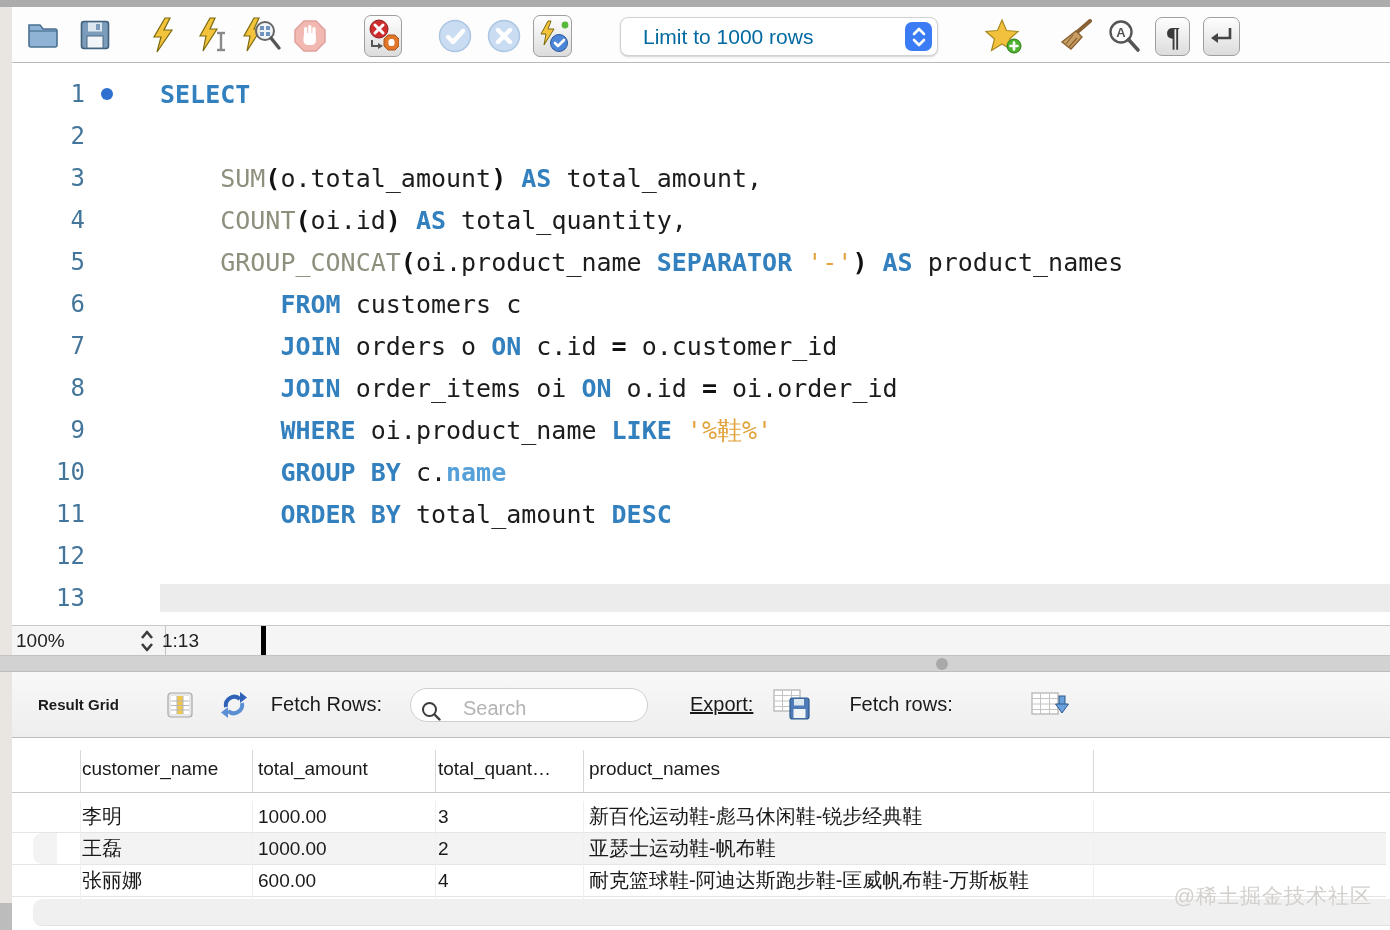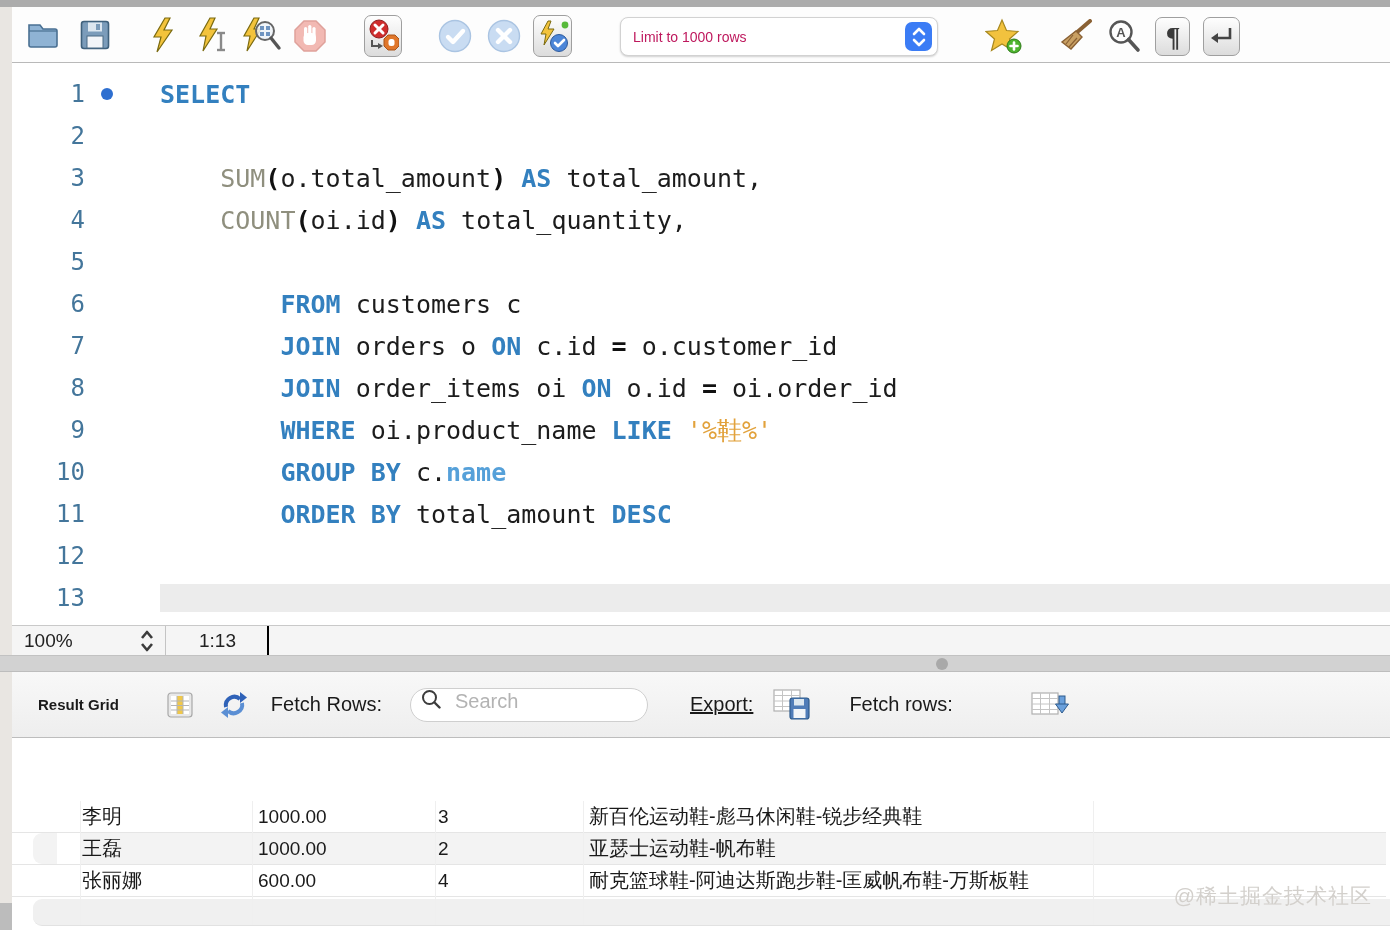--- a/index.html
+++ b/index.html
@@ -10,21 +10,21 @@
   .left-strip{position:absolute;top:7px;left:0;width:12px;bottom:0;background:#e9e6e2;}
   .left-strip-thumb{position:absolute;left:0;width:12px;top:903px;height:27px;background:#bcbcbc;}
   
   .toolbar{position:absolute;top:7px;left:12px;right:0;height:55px;background:#fdfdfd;
            border-bottom:1px solid #b9b9b9;}
   .tb{position:absolute;display:flex;align-items:center;justify-content:center;}
   .tb-btn{border:1px solid #9f9f9f;border-radius:7px;background:linear-gradient(#fefefe,#dcdcdc);}
   .dropdown{position:absolute;left:608px;top:10px;width:316px;height:37px;background:#fff;
             border:1px solid #d2d2d2;border-radius:8px;box-shadow:0 1px 2px rgba(0,0,0,.18);
             display:flex;align-items:center;}
-  .dropdown-label{font-size:14px;color:#be185d;padding-left:12px;flex:1;}
+  .dropdown-label{font-size:21px;color:#0369a1;padding-left:22px;flex:1;}
   .stepper{width:27px;height:29px;background:#3b7cf5;border-radius:7px;margin-right:5px;
            display:flex;align-items:center;justify-content:center;}
   
   .editor{position:absolute;top:63px;left:12px;right:0;height:562px;background:#fff;padding-top:10px;box-sizing:border-box;}
   .ed-line{position:relative;height:42px;display:flex;align-items:center;}
   .ed-num{width:73px;text-align:right;color:#44769b;font:24px "DejaVu Sans Mono",monospace;flex:none;}
   .ed-marker{width:75px;height:100%;position:relative;flex:none;}
   .ed-dot{position:absolute;left:16px;top:50%;margin-top:-6px;width:12px;height:12px;border-radius:50%;
           background:#2e6fd0;}
   .ed-code{font:25px "DejaVu Sans Mono",monospace;white-space:pre;color:#1c1c1c;position:relative;z-index:1;text-align:center;}
@@ -32,34 +32,34 @@
   .tk-kw2{color:#55a0d9;font-weight:bold;}
   .tk-fn{color:#8f8f7e;}
   .tk-str,.tk-num{color:#e2a23c;}
   .tk-pb{color:#111;font-weight:bold;}
   .ed-hl{position:absolute;left:148px;right:0;top:7px;bottom:7px;background:#ececec;}
   
   .statusbar{position:absolute;top:625px;left:12px;right:0;height:30px;background:#f5f5f5;
              border-top:1px solid #c9c9c9;font-size:19px;color:#222;box-sizing:border-box;}
   .sb-zoom{position:absolute;left:0;top:0;bottom:0;width:153px;border-right:1px solid #c4c4c4;
            display:flex;align-items:center;}
-  .sb-zoom span{padding-left:12px;flex:1;}
-  .sb-pos{position:absolute;left:156px;top:0;bottom:0;width:99px;border-right:2px solid #000000;
-          display:flex;align-items:center;justify-content:center;}
+  .sb-zoom span{padding-left:4px;flex:1;}
+  .sb-pos{position:absolute;left:150px;top:0;bottom:0;width:99px;border-right:5px solid #000000;
+          display:flex;align-items:center;}
   
   .splitter{position:absolute;top:655px;left:0;right:0;height:17px;background:#d2d2d2;
             border-top:1px solid #c2c2c2;border-bottom:1px solid #bdbdbd;box-sizing:border-box;}
   .splitter-handle{position:absolute;left:936px;top:2px;width:12px;height:12px;border-radius:50%;background:#a9a9a9;}
   
   .rg-toolbar{position:absolute;top:672px;left:12px;right:0;height:66px;
               background:linear-gradient(#f8f8f8,#eeeeee);border-bottom:1px solid #bdbdbd;
               display:flex;align-items:center;font-size:20px;color:#1a1a1a;box-sizing:border-box;}
   .rg-title{font-weight:bold;margin-left:26px;font-size:15px;}
-  .search-box{display:flex;align-items:flex-start;width:238px;height:34px;background:#fff;
-              border:1px solid #cfcfcf;border-radius:17px;padding:0 10px;gap:12px;margin-left:28px;box-sizing:border-box;}
+  .search-box{display:flex;align-items:flex-end;width:238px;height:34px;background:#fff;
+              border:1px solid #cfcfcf;border-radius:17px;padding:0 10px;gap:20px;margin-left:28px;box-sizing:border-box;}
   .search-box input{border:none;outline:none;flex:1;font-size:20px;font-family:"Liberation Sans",sans-serif;
                     color:#333;background:transparent;min-width:0;}
   .search-box input::placeholder{color:#b3b3b3;}
   
   .grid-area{position:absolute;top:738px;left:12px;right:0;bottom:0;background:#fff;}
   .g-header{position:absolute;top:7px;left:0;right:0;height:48px;background:#fff;border-bottom:1px solid #c9c9c9;box-sizing:border-box;}
   .g-hcell{position:absolute;top:0;height:47px;display:flex;align-items:center;font-size:19px;color:#1b1b1b;}
   .g-vline{position:absolute;top:5px;bottom:0;width:1px;background:#d8d8d8;}
   .g-body-vline{position:absolute;width:1px;background:#efefef;top:63px;height:124px;}
   .g-rows{position:absolute;top:63px;left:0;right:4px;}
@@ -239,20 +239,21 @@
           <span class="ed-code" style="padding-left: 4ch;"><span class="tk-fn">SUM</span><span class="tk-pb">(</span><span class="tk-pl">o.total_amount</span><span class="tk-pb">)</span><span class="tk-pl"> </span><span class="tk-kw">AS</span><span class="tk-pl"> total_amount,</span></span>
         </div>
         <div class="ed-line">
           <span class="ed-num">4</span>
           <span class="ed-marker"></span>
           <span class="ed-code" style="padding-left: 4ch;"><span class="tk-fn">COUNT</span><span class="tk-pb">(</span><span class="tk-pl">oi.id</span><span class="tk-pb">)</span><span class="tk-pl"> </span><span class="tk-kw">AS</span><span class="tk-pl"> total_quantity,</span></span>
         </div>
         <div class="ed-line">
           <span class="ed-num">5</span>
           <span class="ed-marker"></span>
+          <span class="ed-code" style="padding-left: 4ch;"><span class="tk-fn">GROUP_CONCAT</span><span class="tk-pb">(</span><span class="tk-pl">oi.product_name </span><span class="tk-kw">SEPARATOR</span><span class="tk-pl"> </span><span class="tk-str">'-'</span><span class="tk-pb">)</span><span class="tk-pl"> </span><span class="tk-kw">AS</span><span class="tk-pl"> product_names</span></span>
         </div>
         <div class="ed-line">
           <span class="ed-num">6</span>
           <span class="ed-marker"></span>
           <span class="ed-code" style="padding-left: 8ch;"><span class="tk-kw">FROM</span><span class="tk-pl"> customers c</span></span>
         </div>
         <div class="ed-line">
           <span class="ed-num">7</span>
           <span class="ed-marker"></span>
           <span class="ed-code" style="padding-left: 8ch;"><span class="tk-kw">JOIN</span><span class="tk-pl"> orders o </span><span class="tk-kw">ON</span><span class="tk-pl"> c.id </span><span class="tk-pb">=</span><span class="tk-pl"> o.customer_id</span></span>
@@ -368,20 +369,31 @@
           </g>
         <g>
           <rect x="28" y="6" width="6" height="9" fill="#6aa0dc" stroke="#2d5a8c" stroke-width="1"></rect>
           <polygon points="24.5,14 37.5,14 31,23" fill="#6aa0dc" stroke="#2d5a8c" stroke-width="1"></polygon>
         </g>
       </svg>
     </div>
   </div>
 
   <div class="grid-area">
+    <div class="g-header" id="g-header">
+        <div class="g-vline" style="left: 68px;"></div>
+        <div class="g-vline" style="left: 240px;"></div>
+        <div class="g-vline" style="left: 423px;"></div>
+        <div class="g-vline" style="left: 571px;"></div>
+        <div class="g-vline" style="left: 1081px;"></div>
+        <div class="g-hcell" style="left: 70px;">customer_name</div>
+        <div class="g-hcell" style="left: 246px;">total_amount</div>
+        <div class="g-hcell" style="left: 426px;">total_quant…</div>
+        <div class="g-hcell" style="left: 577px;">product_names</div>
+      </div>
     <div class="g-rows" id="g-rows">
         <div class="g-row">
           <div class="g-cell" style="left: 70px;">李明</div>
           <div class="g-cell num" style="left: 246px;">1000.00</div>
           <div class="g-cell num" style="left: 426px;">3</div>
           <div class="g-cell" style="left: 577px;">新百伦运动鞋-彪马休闲鞋-锐步经典鞋</div>
         </div>
         <div class="g-row">
           <div class="g-row-band"></div>
           <div class="g-row-gutterwhite"></div>

